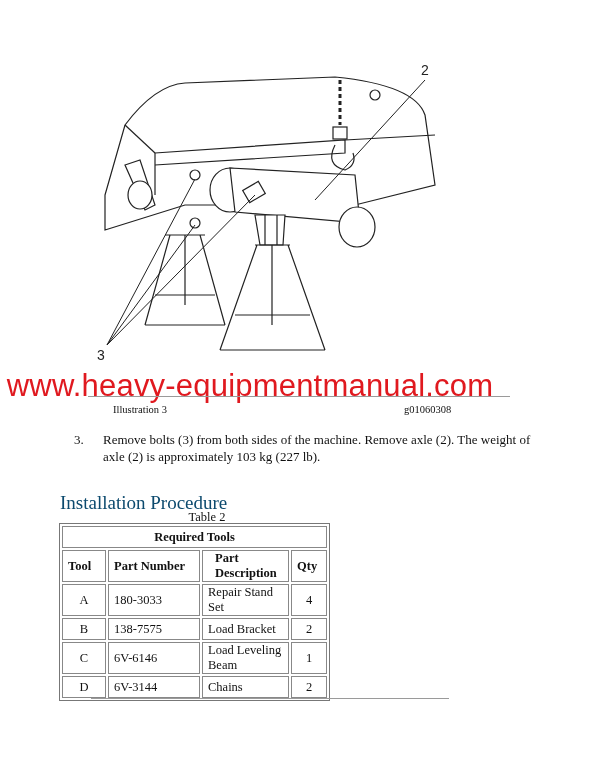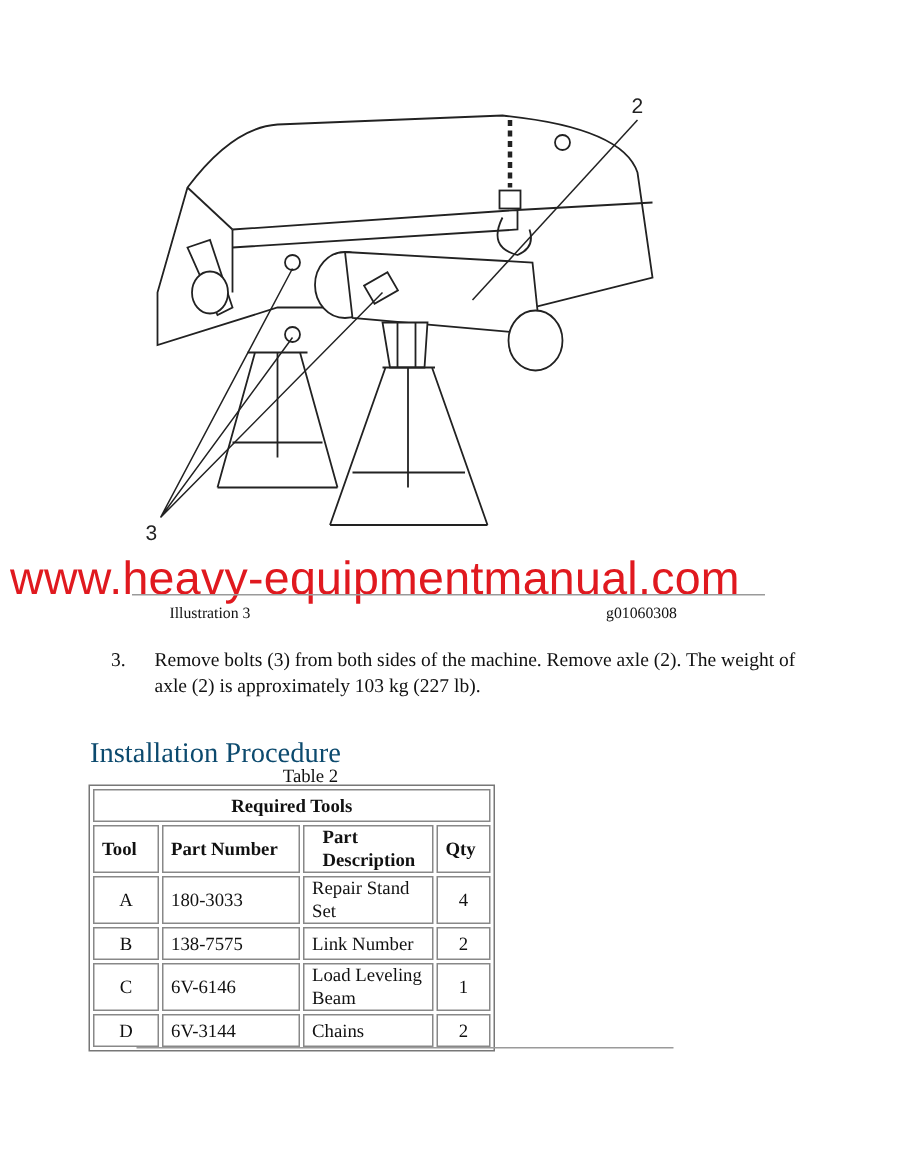--- a/index.html
+++ b/index.html
@@ -85,21 +85,21 @@
   </tr>
   <tr>
     <td class="c">A</td>
     <td>180-3033</td>
     <td>Repair Stand Set</td>
     <td class="c">4</td>
   </tr>
   <tr>
     <td class="c">B</td>
     <td>138-7575</td>
-    <td>Link Number</td>
+    <td>Load Bracket</td>
     <td class="c">2</td>
   </tr>
   <tr>
     <td class="c">C</td>
     <td>6V-6146</td>
     <td>Load Leveling Beam</td>
     <td class="c">1</td>
   </tr>
   <tr>
     <td class="c">D</td>

